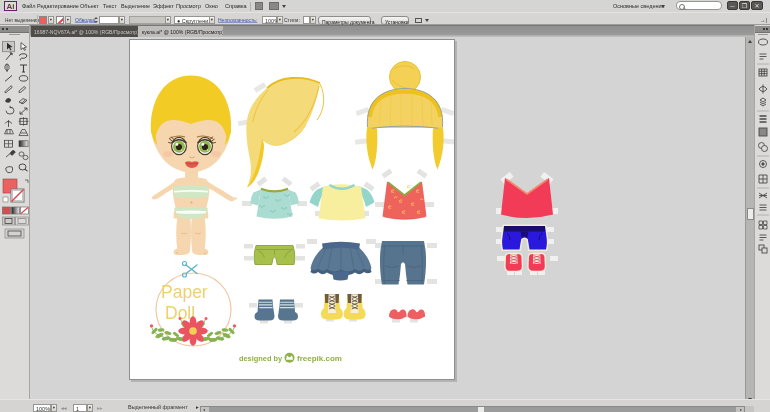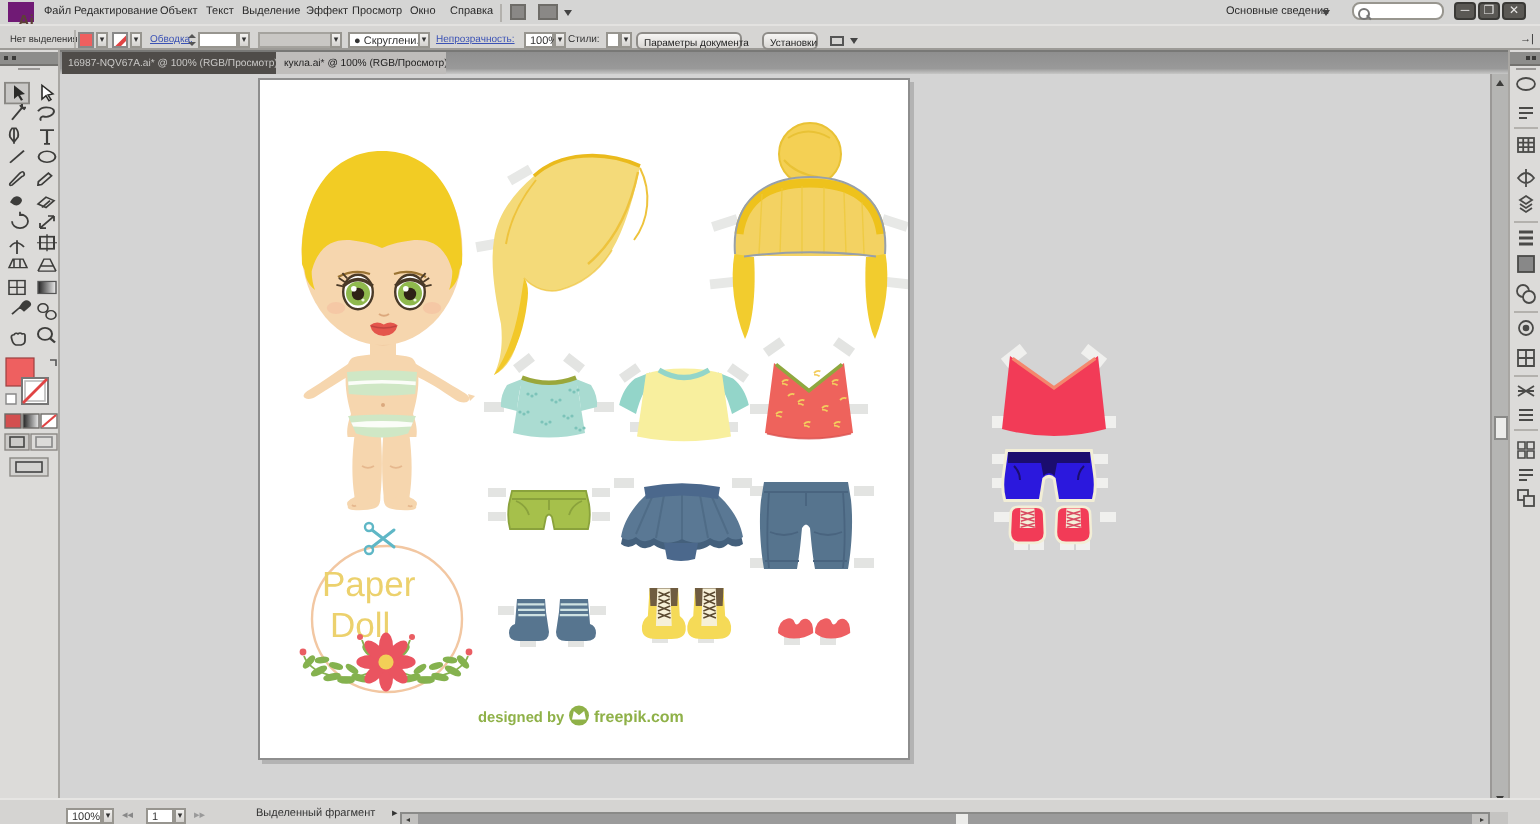--- a/index.html
+++ b/index.html
@@ -33,21 +33,21 @@
   #artboard{position:absolute;left:99px;top:2px;width:324px;height:339px;background:#fff;
             border:1px solid #8e8e8e;box-shadow:2px 2px 0 rgba(140,140,140,.45);}
   #vscroll{left:745px;top:37px;width:9px;height:369px;background:#b5b5b3;border-left:1px solid #9a9896;box-sizing:border-box;}
   #dock{left:754px;top:25px;width:16px;height:381px;background:#dcdbd9;border-left:1px solid #a8a6a2;box-sizing:border-box;}
   #statusbar{left:0;top:399px;width:770px;height:13px;background:#d5d4d2;border-top:1px solid #e6e5e3;font-size:6px;color:#333;}
 </style>
 </head>
 <body>
 
   <div class="abs" id="titlebar">
-    <div class="abs" style="left:4px;top:1px;width:13px;height:10px;border:5px solid #701a75;background:#dddcda;box-sizing:border-box;color:#5d4037;font-size:8px;font-weight:bold;text-align:center;line-height:9px;">Ai</div>
+    <div class="abs" style="left:4px;top:1px;width:13px;height:10px;border:1px solid #701a75;background:#dddcda;box-sizing:border-box;color:#5d4037;font-size:8px;font-weight:bold;text-align:center;line-height:9px;">Ai</div>
     <div id="menus">
       <span style="left:22px;">Файл</span>
       <span style="left:37px;">Редактирование</span>
       <span style="left:80px;">Объект</span>
       <span style="left:103px;">Текст</span>
       <span style="left:121px;">Выделение</span>
       <span style="left:153px;">Эффект</span>
       <span style="left:176px;">Просмотр</span>
       <span style="left:205px;">Окно</span>
       <span style="left:225px;">Справка</span>

